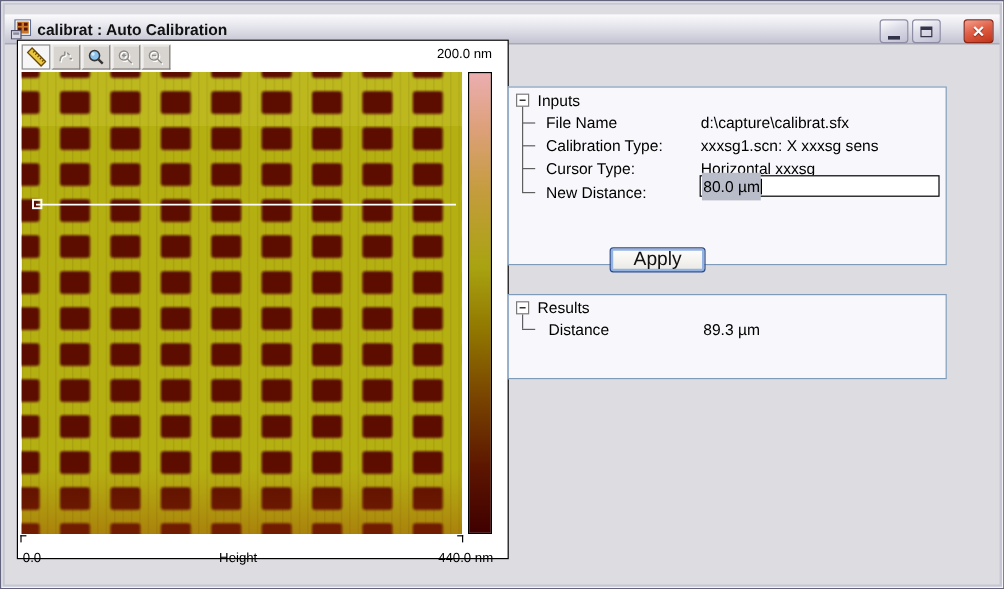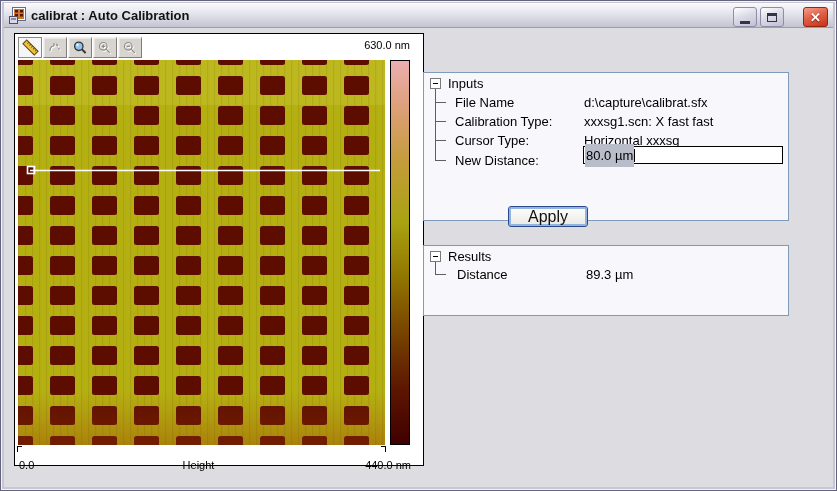--- a/index.html
+++ b/index.html
@@ -5,21 +5,21 @@
   * { margin:0; padding:0; box-sizing:border-box; }
   html,body { width:837px; height:491px; font-family:"Liberation Sans", sans-serif; }
 
   .window {
     position:relative; width:837px; height:491px; background:#dddce0;
     box-shadow: inset 0 0 0 1px #63637e, inset 0 0 0 2px #f4f4f8, inset 0 0 0 4px #c7c7d3;
   }
 
   
   .titlebar {
-    position:absolute; left:4px; top:3px; right:4px; height:25px;
+    position:absolute; left:4px; top:12px; right:4px; height:25px;
     background:linear-gradient(180deg,#fbfbfd 0%,#dedee7 55%,#c3c3d2 100%);
     border-bottom:1px solid #9d9db0;
   }
   .title-icon { position:absolute; left:5px; top:4px; width:17px; height:17px; }
   .title-text { position:absolute; left:27px; top:5px; font-size:13px; font-weight:bold; color:#111; }
   .winbtn {
     position:absolute; top:4px; width:24px; height:20px; border-radius:3px;
     border:1px solid #8d8da6; background:linear-gradient(160deg,#ffffff 0%,#dcdce8 45%,#bfbfd2 100%);
     display:flex; align-items:center; justify-content:center;
   }
@@ -175,21 +175,21 @@
             <path d="M4.6 6.3h3.4"></path>
           </g>
           <g fill="none" stroke="#8d8b88" stroke-width="1.2">
             <circle cx="6.3" cy="6.3" r="3.8"></circle>
               <line x1="9.2" y1="9.2" x2="12.8" y2="12.8"></line>
             <path d="M4.6 6.3h3.4"></path>
           </g>
         </svg>
       </div>
 
-      <span class="zmax-label">630.0 nm</span>
+      <span class="zmax-label">200.0 nm</span>
 
       <svg class="afm" viewBox="0 0 367 385" preserveAspectRatio="none">
         <defs>
           <pattern id="pits" width="42" height="30" patternUnits="userSpaceOnUse" patternTransform="translate(-10,-14)">
             <rect x="0" y="0" width="25" height="19" rx="2.5" fill="#5c0a03"></rect>
           </pattern>
           <pattern id="stripes" width="7" height="8" patternUnits="userSpaceOnUse">
             <rect x="0" y="0" width="1.2" height="8" fill="rgba(90,70,0,0.13)"></rect>
           </pattern>
           <linearGradient id="bottomTint" x1="0" y1="0" x2="0" y2="1">
@@ -225,21 +225,21 @@
       <span class="grp-title">Inputs</span>
       <div class="vline" style="top:16px;height:71px"></div>
       <div class="stub" style="top:29px"></div>
       <div class="stub" style="top:48px"></div>
       <div class="stub" style="top:67px"></div>
       <div class="stub" style="top:87px"></div>
 
       <span class="t-label" style="top:22px">File Name</span>
       <span class="t-value" style="top:22px">d:\capture\calibrat.sfx</span>
       <span class="t-label" style="top:41px">Calibration Type:</span>
-      <span class="t-value" style="top:41px">xxxsg1.scn: X fast fast</span>
+      <span class="t-value" style="top:41px">xxxsg1.scn: X xxxsg sens</span>
       <span class="t-label" style="top:60px">Cursor Type:</span>
       <span class="t-value" style="top:60px">Horizontal xxxsg</span>
       <span class="t-label" style="top:80px">New Distance:</span>
 
       <div class="textbox">
         <span class="sel">80.0 µm</span>
         <div class="caret"></div>
       </div>
     </div>
 

